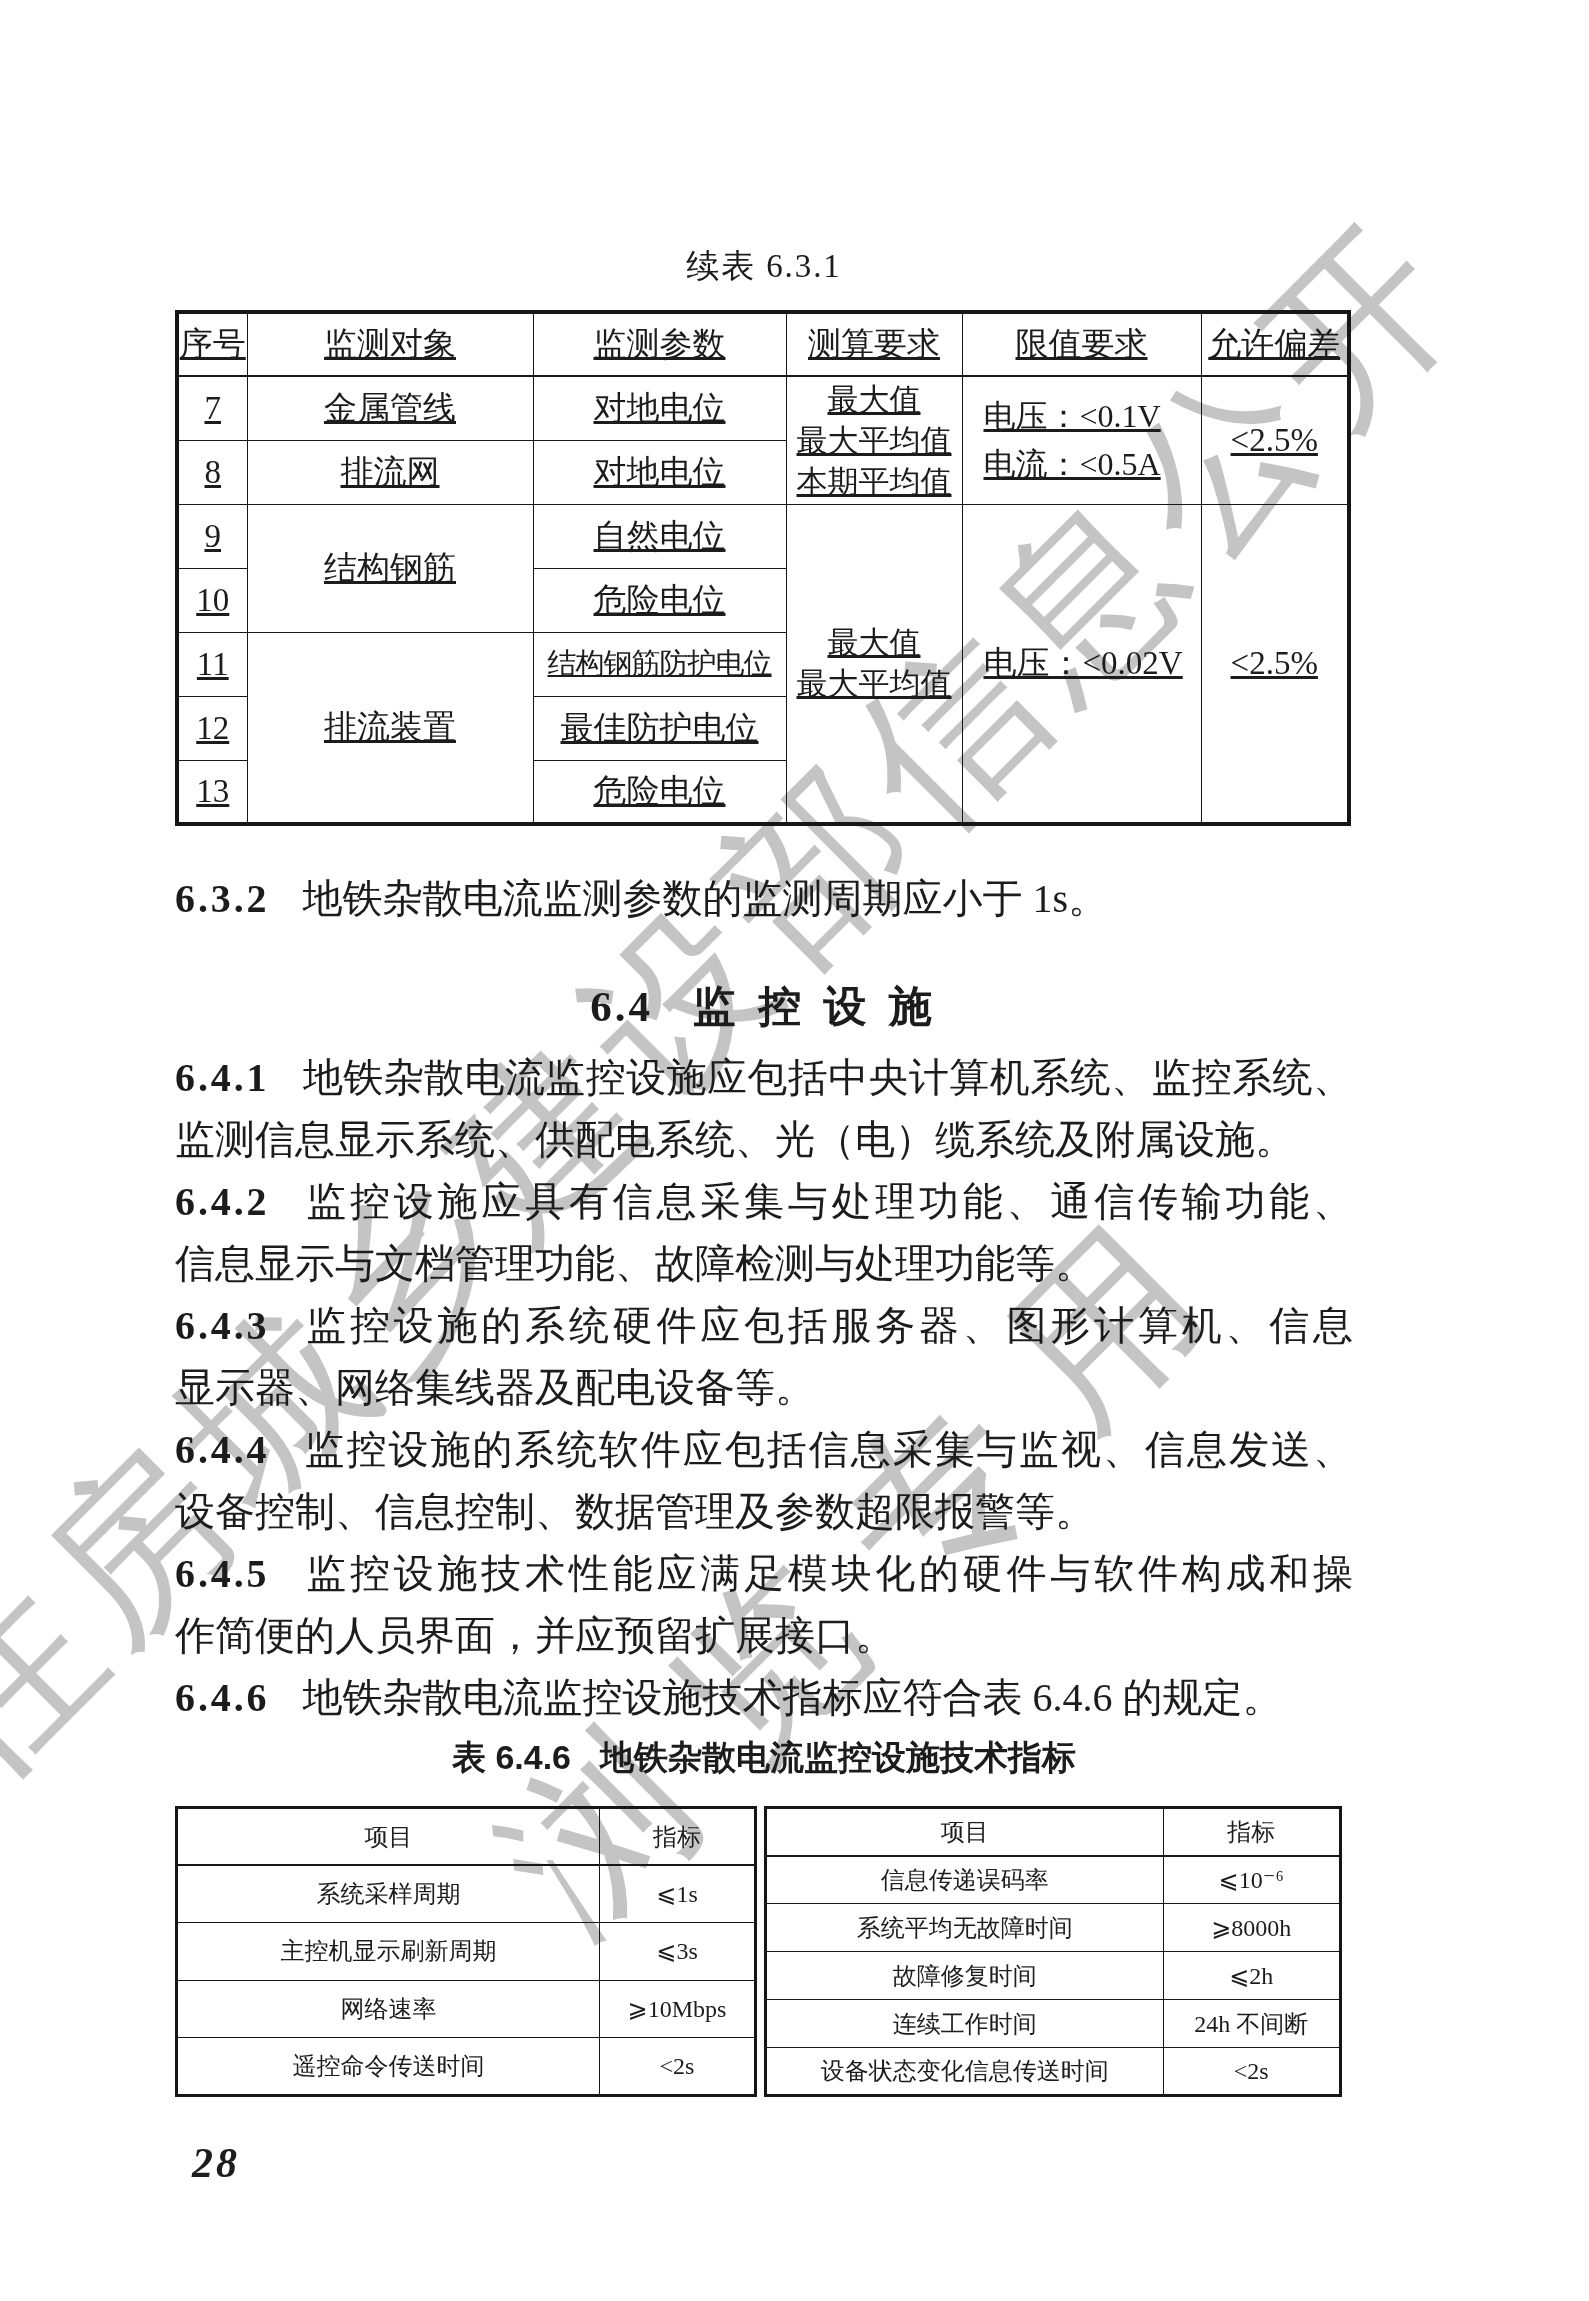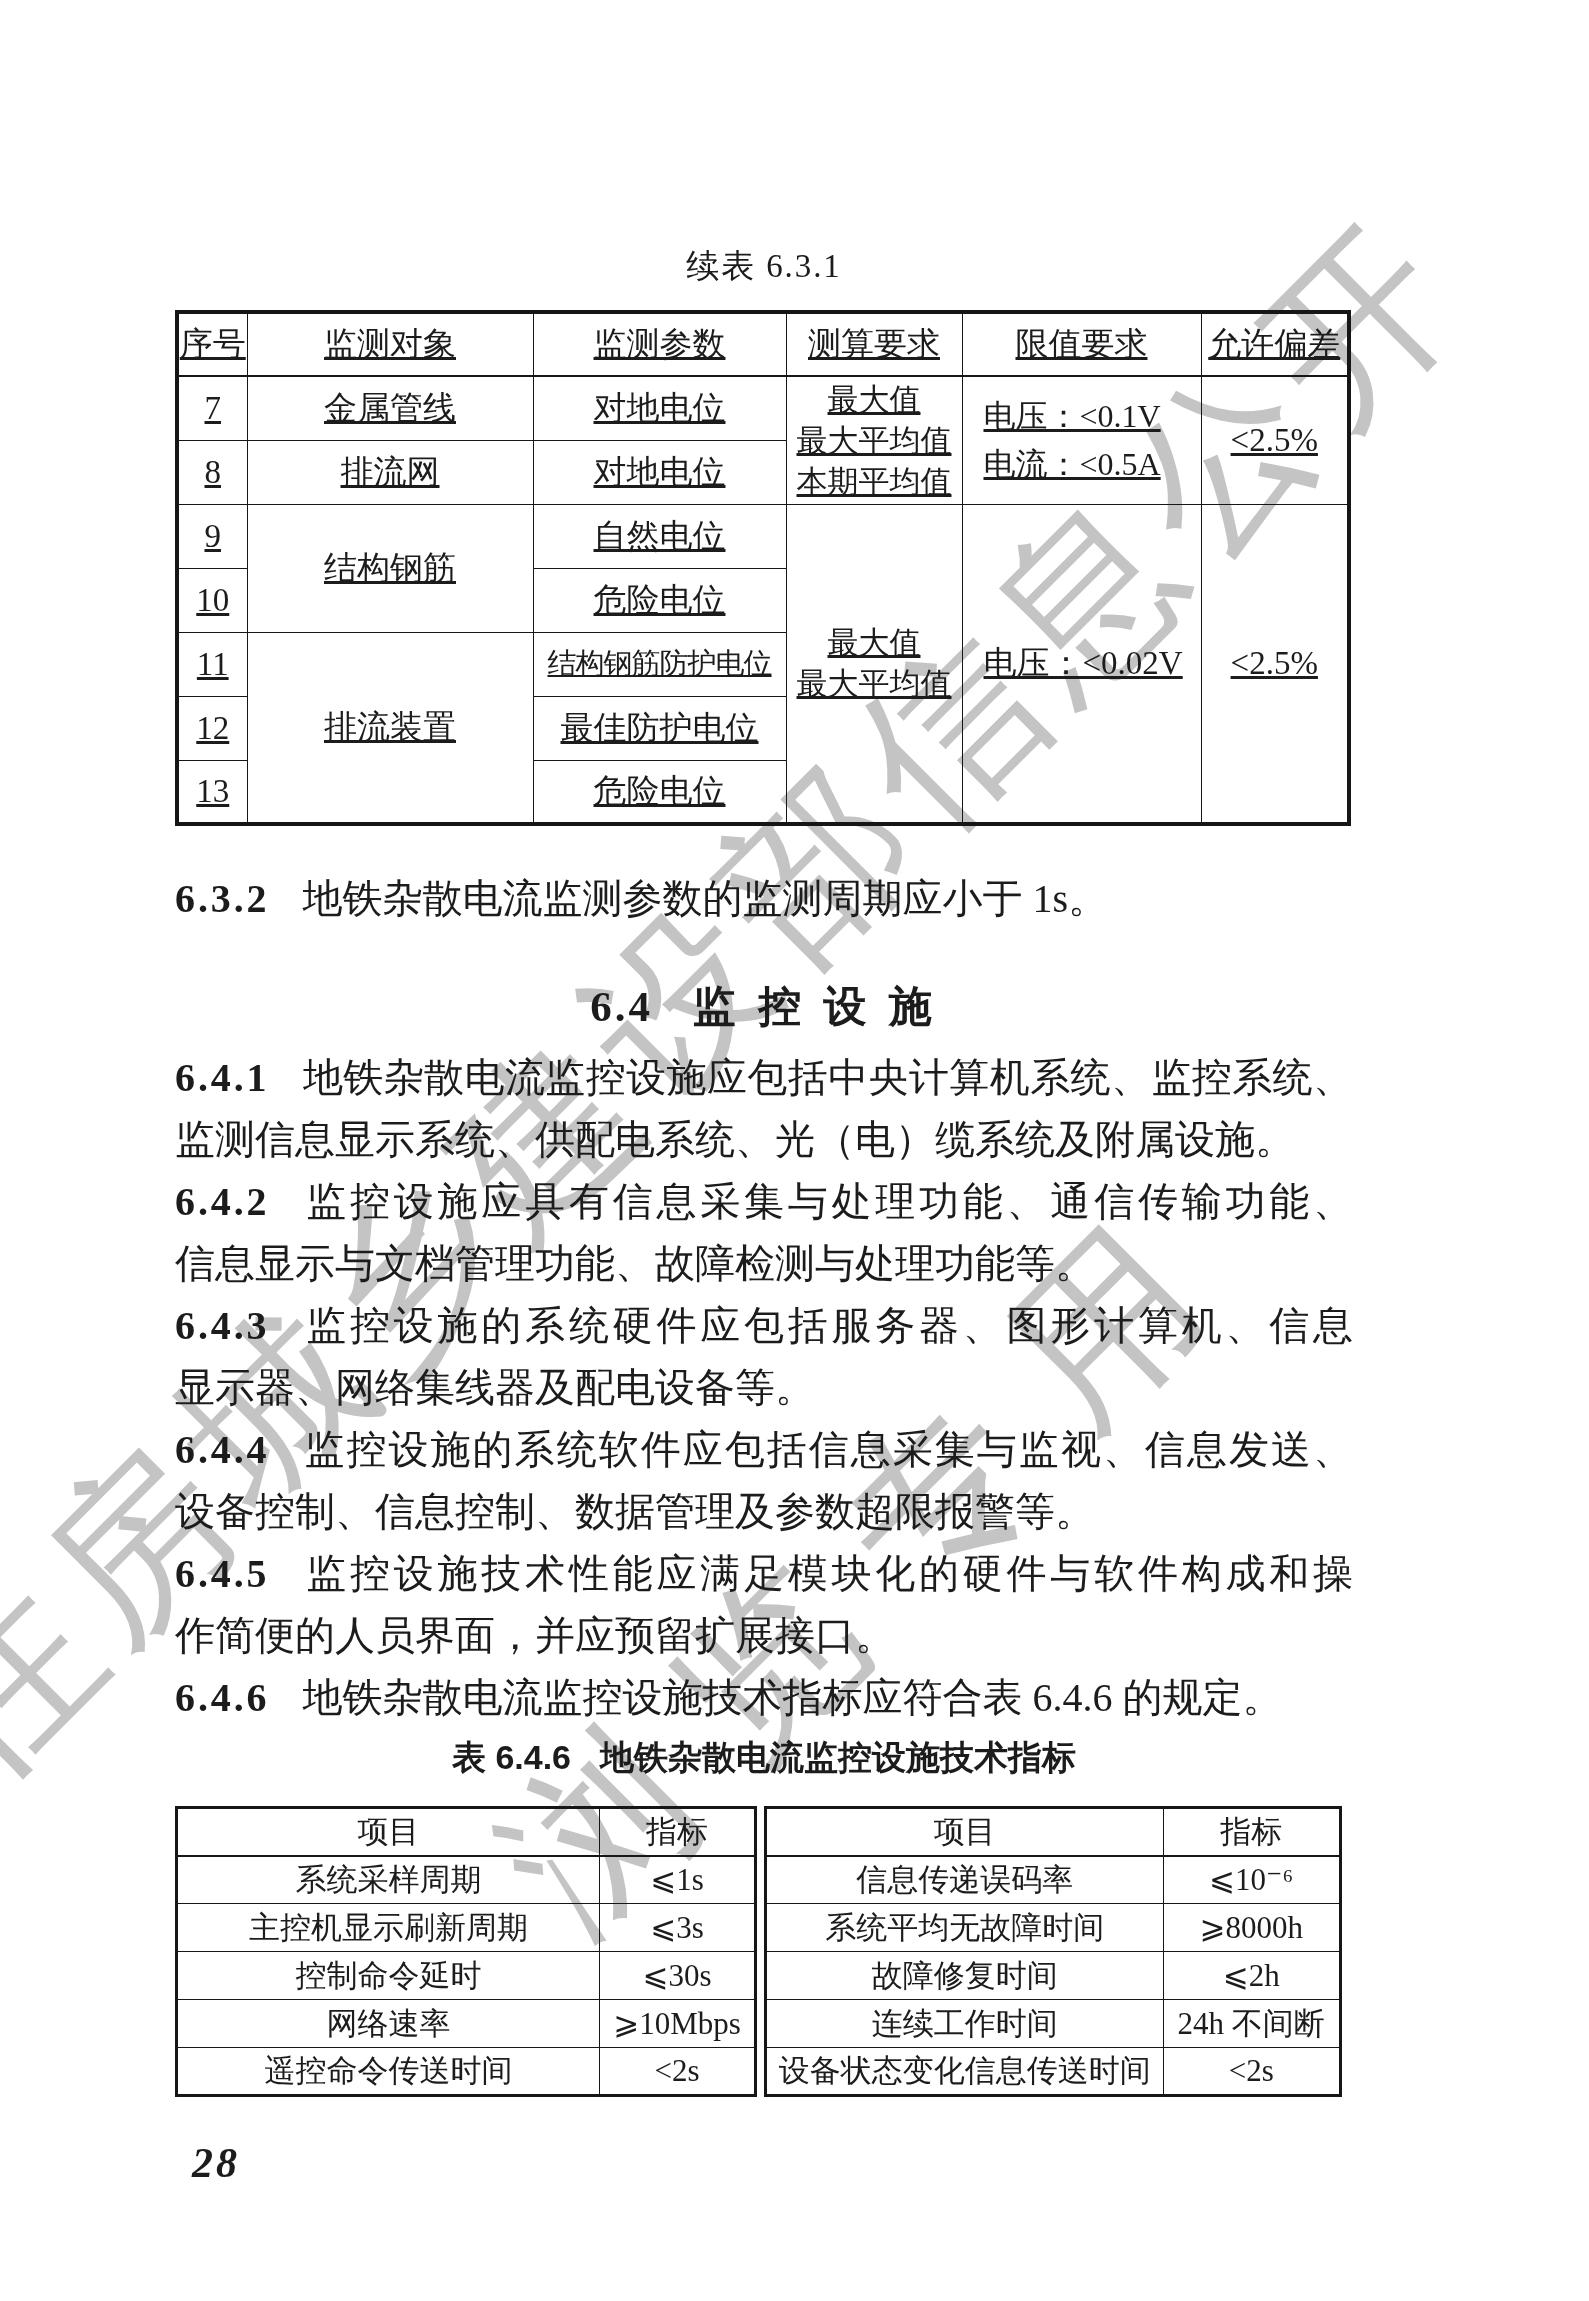--- a/index.html
+++ b/index.html
@@ -44,21 +44,21 @@
   .h64 .num{margin-right:40px;}
   .bodytext{top:1047px;}
   
   .t2-caption{position:absolute;left:175px;top:1735px;width:1178px;text-align:center;
     font-weight:bold;font-size:34px;
     font-family:Liberation Sans, sans-serif;}
   .t2-caption .capnum{margin-right:29px;}
   .t2wrap{position:absolute;left:175px;top:1806px;display:flex;gap:6.7px;}
   .t2{border:3.8px solid #161616;}
   .t2 th,.t2 td{border:1.9px solid #161616;padding:0;text-align:center;
-    font-size:31px;font-weight:normal;}
+    font-size:24px;font-weight:normal;}
   .t2 th{border-bottom:2.9px solid #161616;}
   .t2 tr{height:48px;}
   
   .pagenum{position:absolute;left:192px;top:2139px;font-size:42px;font-style:italic;
     letter-spacing:2.9px;font-weight:bold;}
 </style>
 </head>
 <body>
 
 <div class="page">
@@ -178,24 +178,20 @@
         </tr>
         <tr>
               <td>系统采样周期</td>
               <td>⩽1s</td>
             </tr>
         <tr>
               <td>主控机显示刷新周期</td>
               <td>⩽3s</td>
             </tr>
         <tr>
-              <td>控制命令延时</td>
-              <td>⩽30s</td>
-            </tr>
-        <tr>
               <td>网络速率</td>
               <td>⩾10Mbps</td>
             </tr>
         <tr>
               <td>遥控命令传送时间</td>
               <td>&lt;2s</td>
             </tr>
       </tbody>
         </table>
       <table class="t2">

